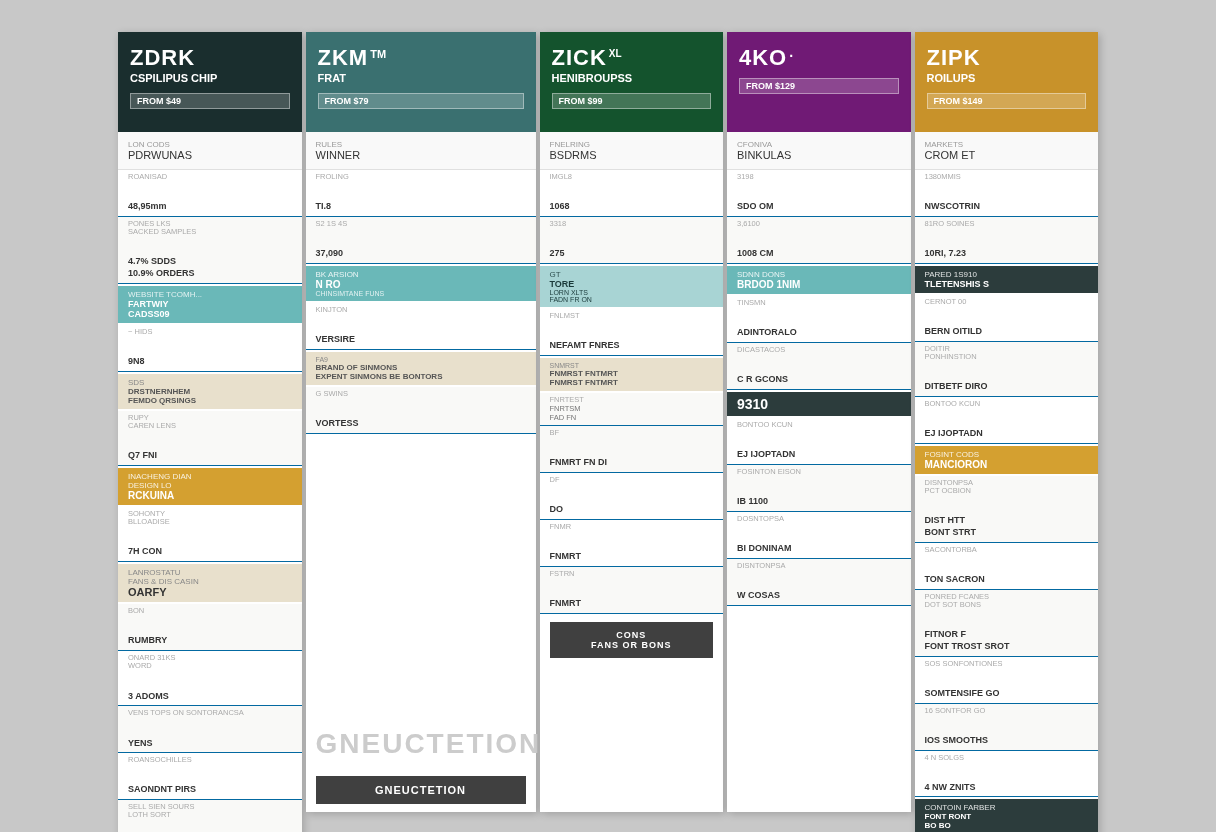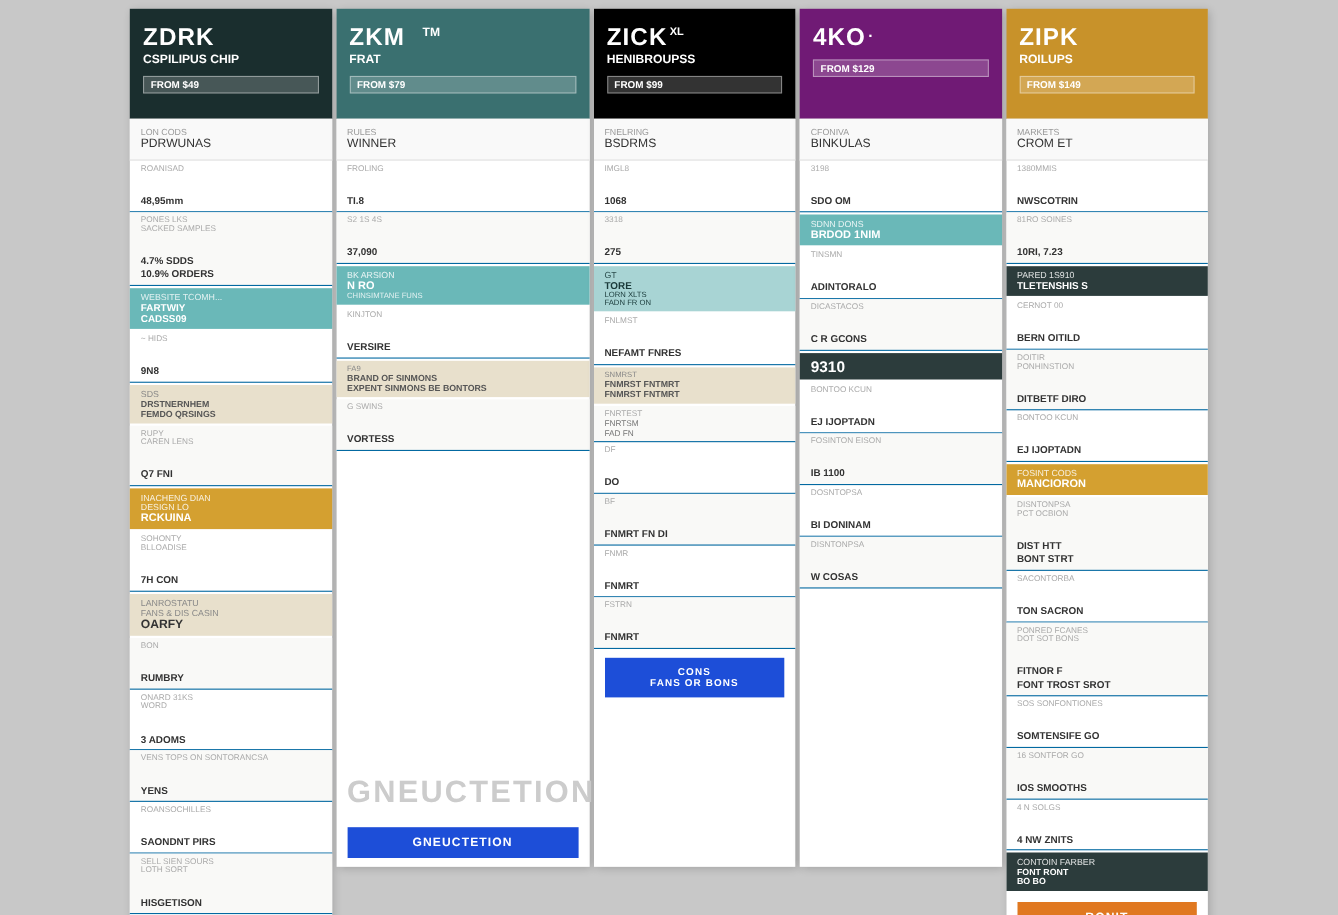--- a/index.html
+++ b/index.html
@@ -9,21 +9,21 @@
       display: flex;
       justify-content: center;
       align-items: center;
       min-height: 832px;
       width: 1216px;
       overflow: hidden;
     }
     .comparison-container {
       display: flex;
       gap: 4px;
-      padding: 8px 10px;
+      padding: 32px 10px;
       width: 1000px;
       height: 832px;
       align-items: flex-start;
       justify-content: center;
     }
     .plan-card {
       width: 230px;
       min-height: 780px;
       display: flex;
       flex-direction: column;
@@ -93,29 +93,29 @@
       margin: 8px 10px;
       padding: 8px 10px;
       text-align: center;
       font-size: 11px;
       font-weight: 800;
       border: none;
       cursor: pointer;
       letter-spacing: 1px;
       text-transform: uppercase;
     }
-    .cta-teal { background: #1d4ed8; color: white; }
+    .cta-teal { background: #404040; color: white; }
     .cta-orange { background: #e07820; color: white; }
 
     
     .card1-header { background: #1a2e2e; }
     
     .card2-header { background: #3a7070; }
     
-    .card3-header { background: #000000; }
+    .card3-header { background: #14532d; }
     
     .card4-header { background: #701a75; }
     .card-body-row {
       padding: 3px 10px;
       border-bottom: 1px solid #0369a1;
     }
     .card-body-row.alt { background: #f9f9f7; }
     .card-body-row .r-label {
       font-size: 7.5px;
       color: #aaa;
@@ -237,21 +237,21 @@
       </div>
       <div class="card-body-row">
         <div class="r-label">TONCOSENS</div>
       </div>
       <button class="cta-button cta-teal">BOFANT</button>
     </div>
   </div>
 
   <div class="plan-card">
     <div class="plan-header card2-header">
-      <div style="display:flex;align-items:flex-start;gap:16px">
+      <div style="display:flex;align-items:flex-start;gap:2px">
         <div class="plan-name">ZKM</div>
         <sup style="font-size:11px;font-weight:700;margin-top:2px">TM</sup>
       </div>
       <div class="plan-subtitle">FRAT</div>
       <div class="plan-price-box">FROM $79</div>
     </div>
     <div class="plan-body">
       <div class="top-section">
         <div class="two-col">
           <div>
@@ -328,27 +328,27 @@
         <div class="r-value">NEFAMT FNRES</div>
       </div>
       <div class="block-beige">
         <div style="font-size:7px;color:#888">SNMRST</div>
         <div style="font-size:8px;font-weight:600;color:#555">FNMRST FNTMRT<br>FNMRST FNTMRT</div>
       </div>
       <div class="card-body-row alt">
         <div class="r-label">FNRTEST</div>
         <div style="font-size:7.5px;color:#777">FNRTSM<br>FAD FN</div>
       </div>
+      <div class="card-body-row alt">
+        <div class="r-label">BF</div>
+        <div class="r-value">FNMRT FN DI</div>
+      </div>
       <div class="card-body-row">
         <div class="r-label">DF</div>
         <div class="r-value">DO</div>
-      </div>
-      <div class="card-body-row alt">
-        <div class="r-label">BF</div>
-        <div class="r-value">FNMRT FN DI</div>
       </div>
       <div class="card-body-row">
         <div class="r-label">FNMR</div>
         <div class="r-value">FNMRT</div>
       </div>
       <div class="card-body-row alt">
         <div class="r-label">FSTRN</div>
         <div class="r-value">FNMRT</div>
       </div>
       <button class="cta-button cta-teal" style="font-size:9px">CONS<br>FANS OR BONS</button>
@@ -369,20 +369,24 @@
           <div>
             <div class="col-label">CFONIVA</div>
             <div class="col-value">BINKULAS</div>
           </div>
         </div>
       </div>
       <div class="card-body-row">
         <div class="r-label">3198</div>
         <div class="r-value">SDO OM</div>
       </div>
+      <div class="card-body-row alt">
+        <div class="r-label">3,6100</div>
+        <div class="r-value">1008 CM</div>
+      </div>
       <div class="block-teal">
         <div style="font-size:8px;opacity:0.85">SDNN DONS</div>
         <div style="font-size:10px;font-weight:800">BRDOD 1NIM</div>
       </div>
       <div class="card-body-row">
         <div class="r-label">TINSMN</div>
         <div class="r-value">ADINTORALO</div>
       </div>
       <div class="card-body-row alt">
         <div class="r-label">DICASTACOS</div>

